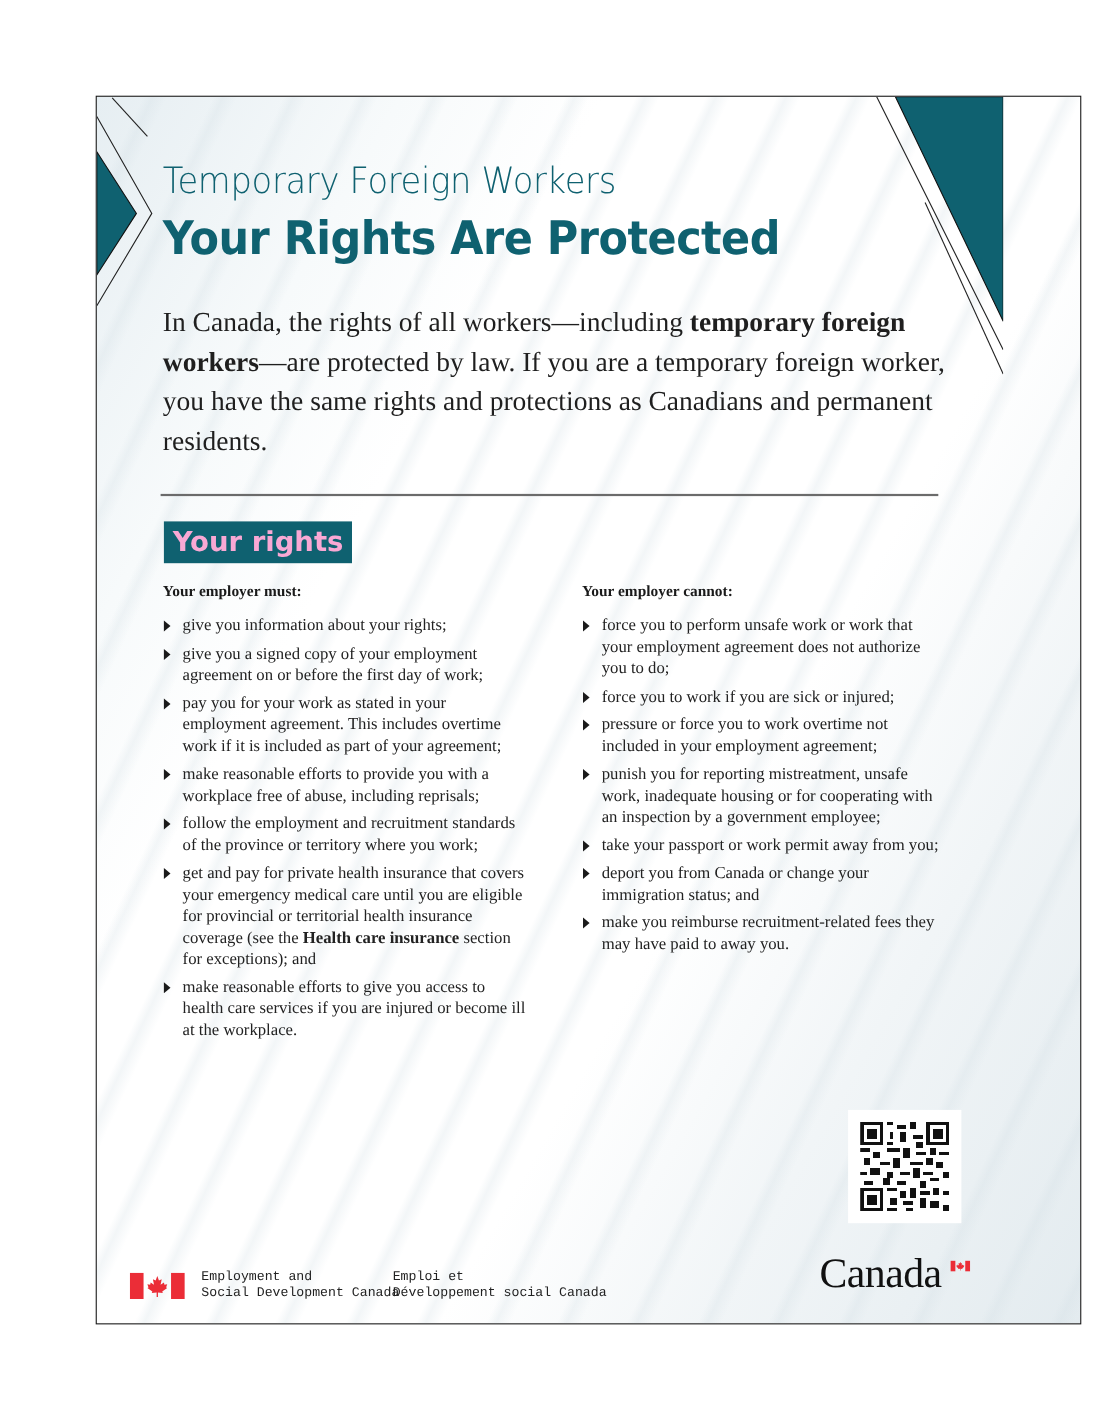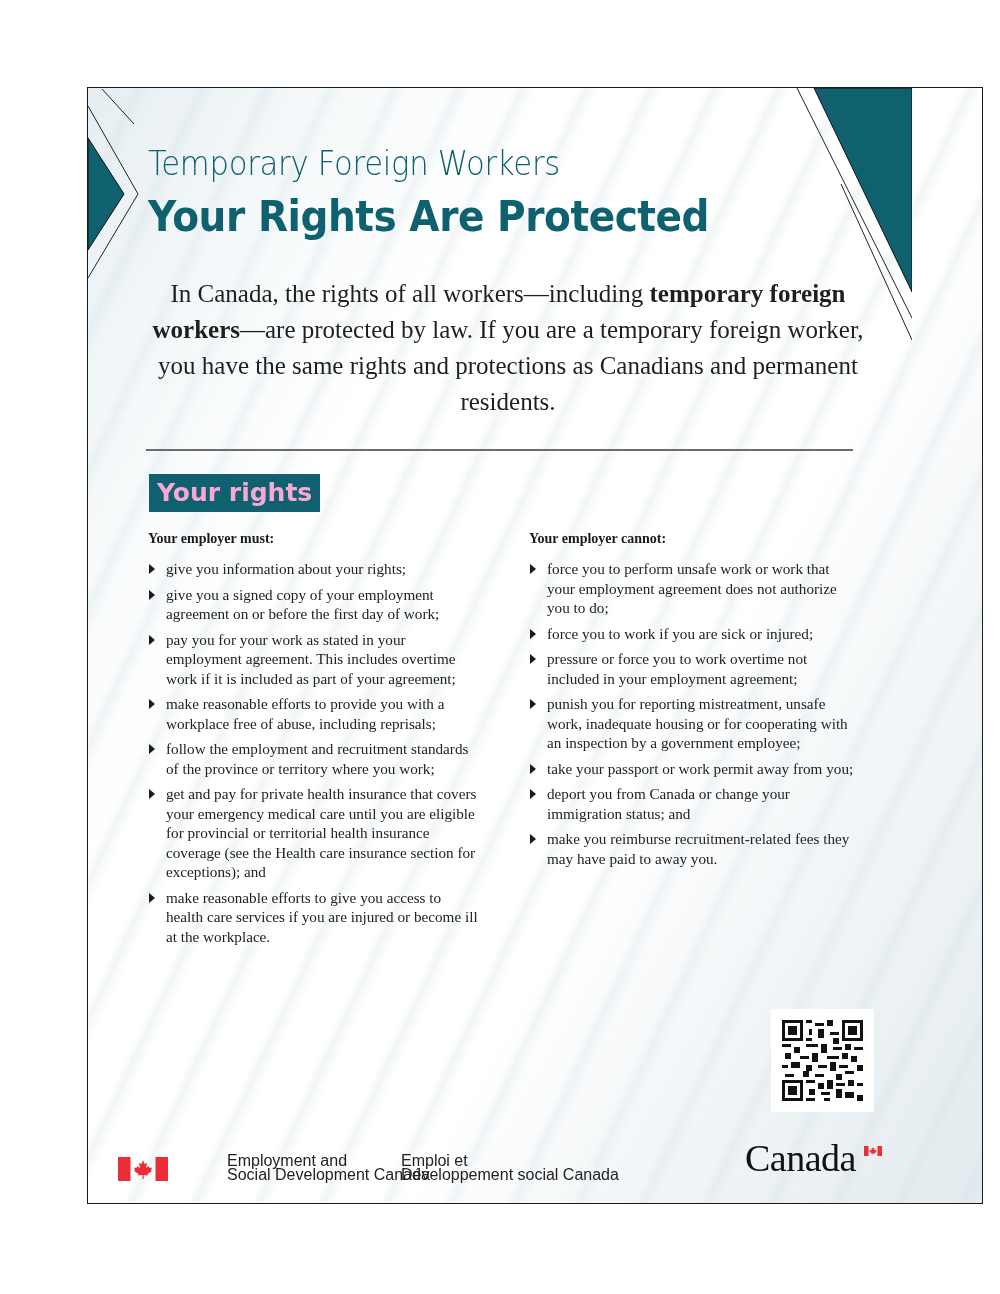--- a/index.html
+++ b/index.html
@@ -26,21 +26,21 @@
     transform: scaleX(0.93); transform-origin: left top;
   }
   .title-main {
     position: absolute; left: 60px; top: 104px;
     font-family: "DejaVu Sans", sans-serif; font-weight: bold; font-size: 42px;
     color: #0f6170; letter-spacing: -0.5px; white-space: nowrap;
     transform: scaleX(0.93); transform-origin: left top;
   }
   .intro {
     position: absolute; left: 60px; top: 188px; width: 720px;
-    font-family: "Liberation Serif", serif; font-size: 25px; line-height: 36px; color: #1f1f1f; text-align: center;
+    font-family: "Liberation Serif", serif; font-size: 25px; line-height: 36px; color: #1f1f1f;
   }
   .intro b { font-weight: bold; }
   .rule {
     position: absolute; left: 58px; top: 361px; width: 707px; height: 2px; background: #6b6b6b;
   }
   .badge {
     position: absolute; left: 61px; top: 386px; height: 38px; padding: 0 8px;
     background: #0f6170; color: #f9a8d4;
     font-family: "DejaVu Sans", sans-serif; font-weight: bold; font-size: 25px; line-height: 38px;
     white-space: nowrap;
@@ -54,30 +54,30 @@
   }
   .col ul { list-style: none; margin: 0; padding: 0; }
   .col li {
     position: relative; padding-left: 18px; margin-bottom: 6px;
     font-family: "Liberation Serif", serif; font-size: 15.2px; line-height: 19.5px; color: #222;
   }
   .col li .bullet {
     position: absolute; left: 1px; top: 5px; width: 0; height: 0;
     border-top: 5px solid transparent; border-bottom: 5px solid transparent; border-left: 6px solid #1a1a1a;
   }
-  .col li b { font-weight: normal; }
+  .col li b { font-weight: bold; }
 
   .qr {
     position: absolute; left: 683px; top: 921px; width: 103px; height: 103px; background: #ffffff;
     display: flex; align-items: center; justify-content: center;
   }
   .footer-flag { position: absolute; left: 30px; top: 1069px; }
   .footer-en, .footer-fr {
     position: absolute; top: 1066px;
-    font-family: Liberation Sans, sans-serif; font-size: 16px; line-height: 14px; color: #222; margin-left: 44px;
+    font-family: Liberation Mono, monospace; font-size: 12px; line-height: 14px; color: #222;
   }
   .footer-en { left: 95px; }
   .footer-fr { left: 269px; }
   .wordmark {
     position: absolute; left: 657px; top: 1048px;
     font-family: "Liberation Serif", serif; font-size: 38px; color: #111; letter-spacing: -0.5px;
   }
   .wordmark-flag { position: absolute; left: 776px; top: 1058px; }
 </style>
 </head>

